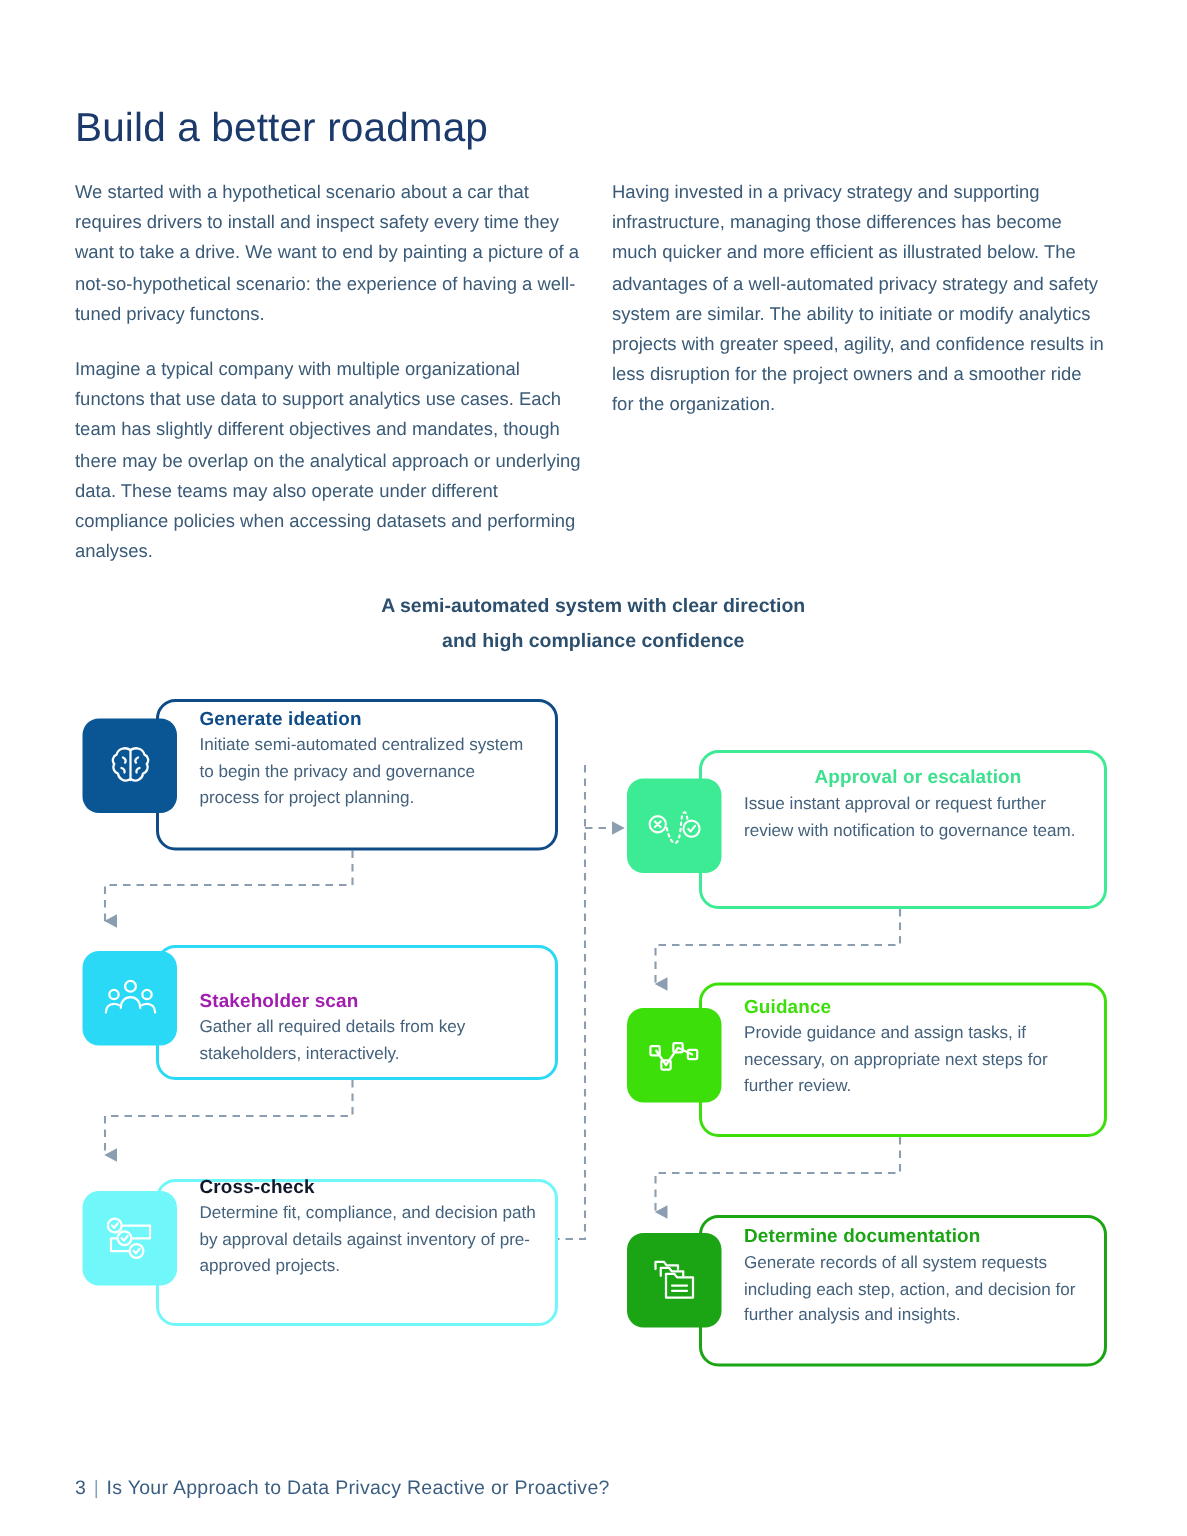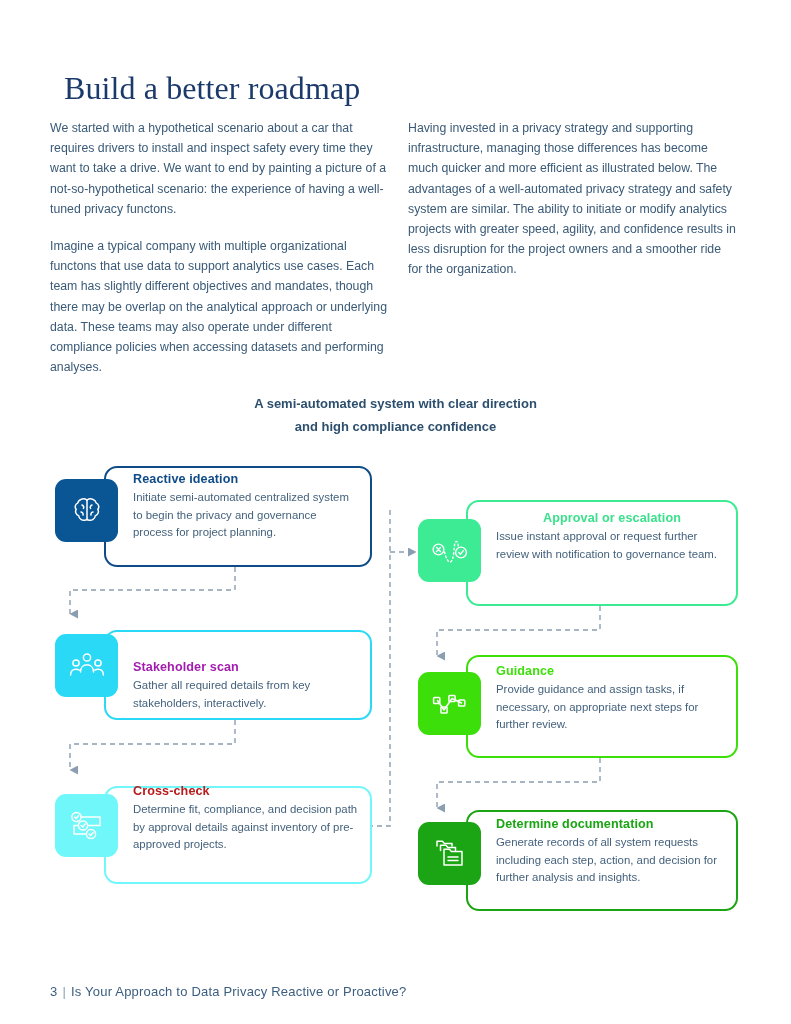--- a/index.html
+++ b/index.html
@@ -8,24 +8,23 @@
     background:#ffffff;
     font-family:"Liberation Sans", sans-serif;
     color:#33536e;
     position:relative;
     overflow:hidden;
   }
   .page{position:relative;width:791px;height:1024px;}
 
   
   .h1{
-    position:absolute;left:64px;top:70px;
-    font-size:32px;font-weight:400;color:#1b3a6b;
+    position:absolute;left:50px;top:70px;
+    font-size:27px;font-weight:400;color:#1b3a6b;
     letter-spacing:.1px;
-    font-family:Liberation Serif, serif;
   }
 
   
   .col{position:absolute;font-size:12.3px;line-height:20.2px;color:#3a5a77;}
   .col p{margin:0 0 17px 0;}
   .col-left{left:50px;top:118px;width:340px;}
   .col-right{left:408px;top:118px;width:330px;}
 
   
   .diagram-title{
@@ -129,21 +128,21 @@
                    C25 25.2 21.2 27.4 18 25.8 L17 25.3"></path>
           <path d="M17 6 L17 26"></path>
           <path d="M12 11 C13.6 11.6 14.2 13.2 13.4 14.4"></path>
           <path d="M22 11 C20.4 11.6 19.8 13.2 20.6 14.4"></path>
           <path d="M11 18 C12.6 18.4 13.4 19.8 13 21"></path>
           <path d="M23 18 C21.4 18.4 20.6 19.8 21 21"></path>
         </g>
       </svg>
     </div>
     <div class="card-body" style="left:133px;top:472px;width:225px;">
-      <p class="card-title" style="color:#0f4c87;">Reactive ideation</p>
+      <p class="card-title" style="color:#0f4c87;">Generate ideation</p>
       <p class="card-text">Initiate semi-automated centralized system to begin the privacy and governance process for project planning.</p>
     </div>
 
     <div class="card" style="left:104px;top:630px;width:268px;height:90px;border:2px solid #2ad9f5;">
     </div>
     <div class="tile" style="left:55px;top:634px;background:#2ad9f5;">
       <svg width="36" height="32" viewBox="0 0 36 32">
         <g fill="none" stroke="#ffffff" stroke-width="1.5" stroke-linecap="round" stroke-linejoin="round">
           <circle cx="18" cy="7.5" r="3.6"></circle>
           <path d="M11.5 22 C11.5 17.5 14.4 14.8 18 14.8 C21.6 14.8 24.5 17.5 24.5 22"></path>
@@ -169,21 +168,21 @@
           <circle cx="14" cy="15.5" r="4.6"></circle>
           <path d="M12.1 15.5 L13.6 17 L16.1 14"></path>
           <circle cx="22" cy="24" r="4.6"></circle>
           <path d="M20.1 24 L21.6 25.5 L24.1 22.5"></path>
           <path d="M12 7 L31 7 L31 15.5 L18.6 15.5"></path>
           <path d="M9.4 15.5 L5 15.5 L5 24 L17.4 24"></path>
         </g>
       </svg>
     </div>
     <div class="card-body" style="left:133px;top:784px;width:230px;">
-      <p class="card-title" style="color:#b91c1c;">Cross-check</p>
+      <p class="card-title" style="color:#0f172a;">Cross-check</p>
       <p class="card-text">Determine fit, compliance, and decision path by approval details against inventory of pre-approved projects.</p>
     </div>
 
     <div class="card" style="left:466px;top:500px;width:272px;height:106px;border:2px solid #3ceb93;">
     </div>
     <div class="tile" style="left:418px;top:519px;background:#3ceb93;">
       <svg width="38" height="30" viewBox="0 0 38 30">
         <g fill="none" stroke="#ffffff" stroke-width="1.4" stroke-linecap="round" stroke-linejoin="round">
           <circle cx="7.5" cy="13.5" r="5.4"></circle>
           <path d="M5.6 11.6 L9.4 15.4 M9.4 11.6 L5.6 15.4"></path>

